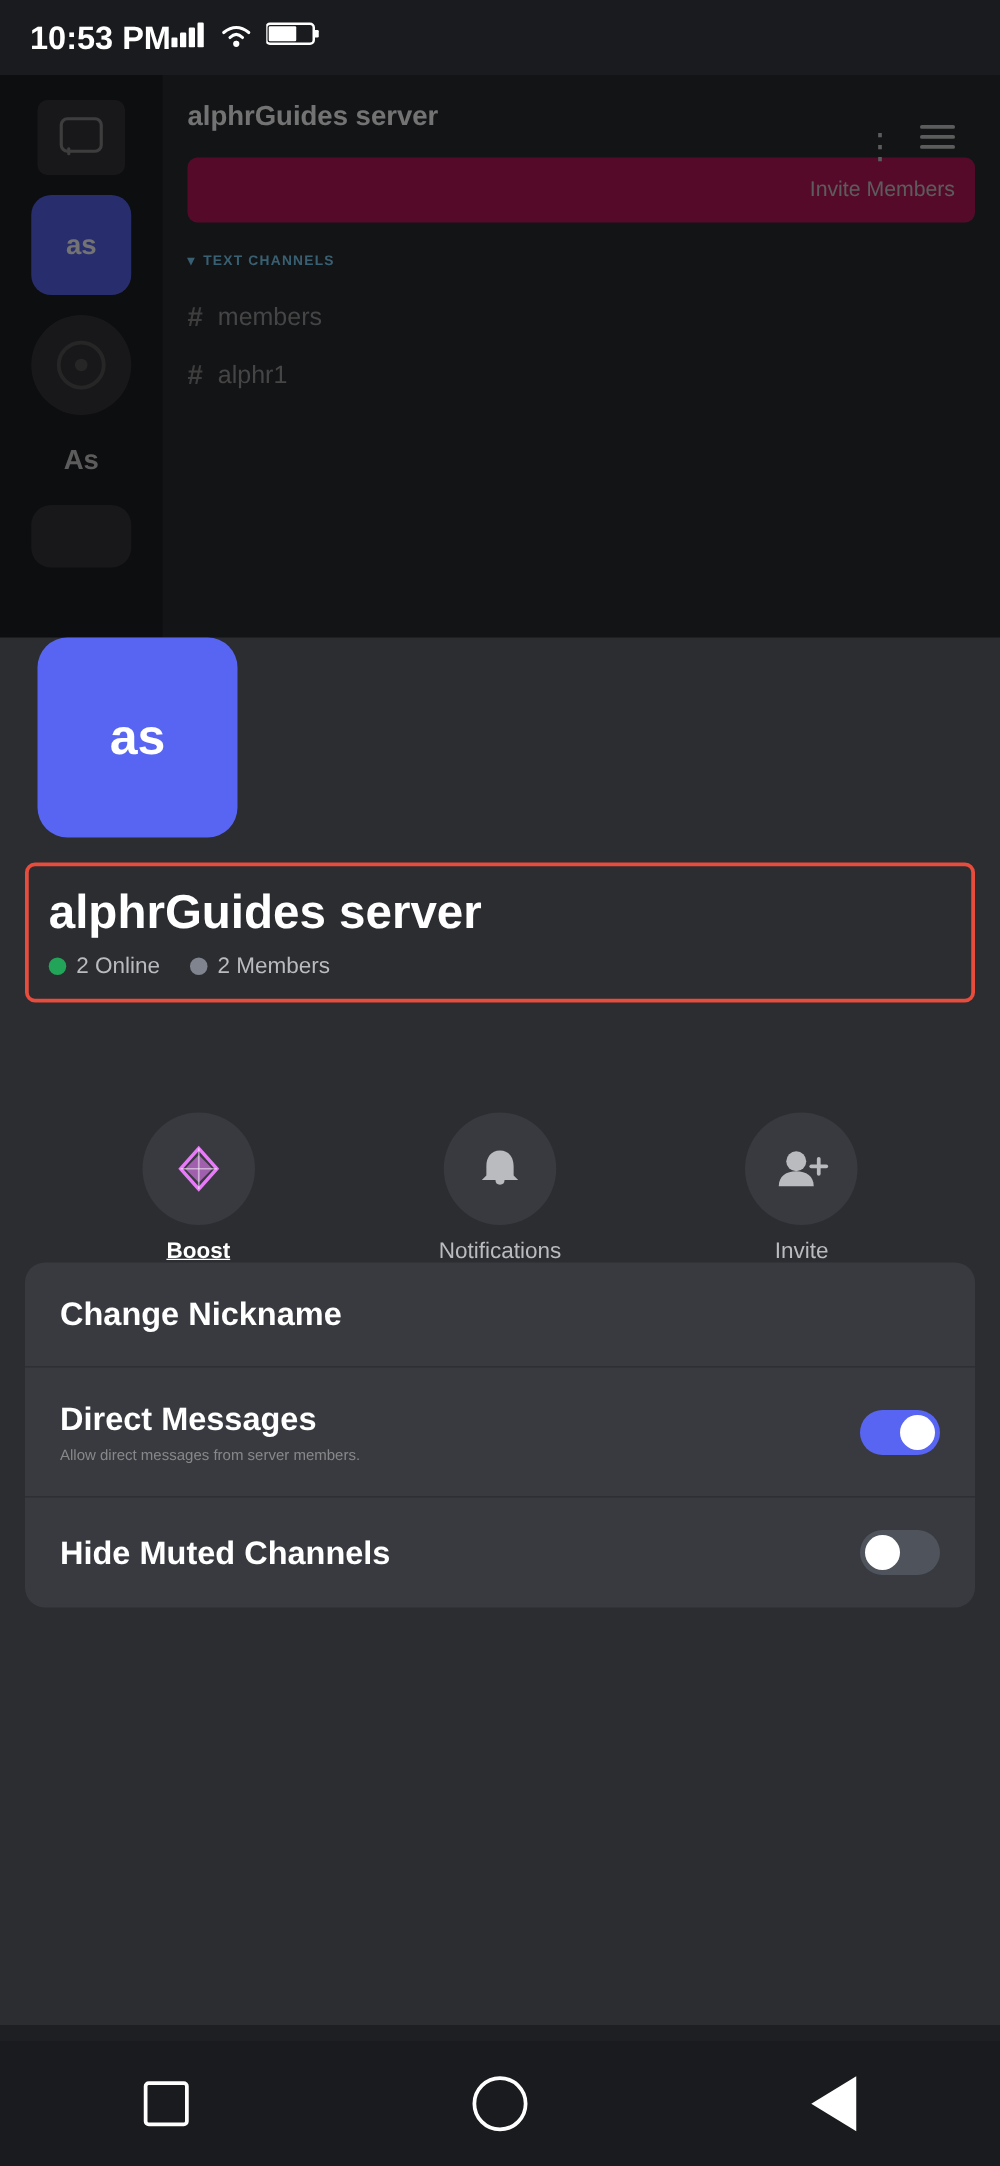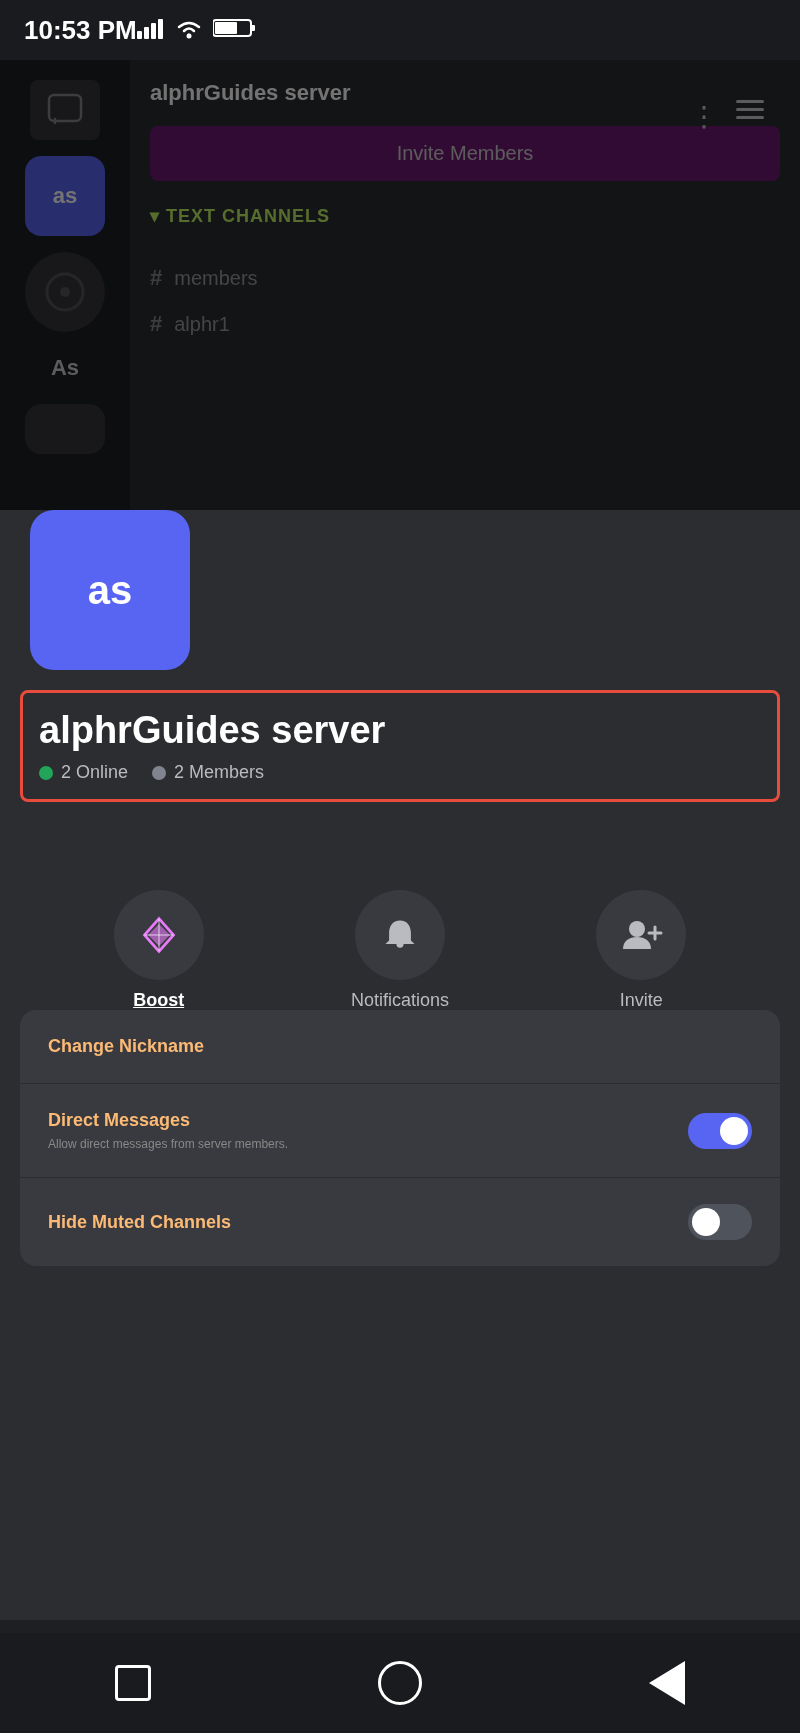--- a/index.html
+++ b/index.html
@@ -123,35 +123,35 @@
     }
 
     .bg-server-name {
       color: #fff;
       font-size: 22px;
       font-weight: 700;
       margin-bottom: 20px;
     }
 
     .bg-invite-btn {
-      background: #701a75;
+      background: #be185d;
       border-radius: 8px;
       padding: 16px;
-      text-align: center;
+      text-align: right;
       color: #ccc;
-      font-size: 20px;
+      font-size: 17px;
       margin-bottom: 24px;
     }
 
     .bg-section-title {
-      color: #bef264;
-      font-size: 18px;
+      color: #7dd3fc;
+      font-size: 11px;
       font-weight: 700;
       letter-spacing: 1px;
-      margin-bottom: 28px;
+      margin-bottom: 16px;
     }
 
     .bg-channel-item {
       display: flex;
       align-items: center;
       gap: 12px;
       padding: 10px 0;
       color: #999;
       font-size: 20px;
     }
@@ -356,22 +356,22 @@
       border-bottom: none;
     }
 
     .settings-item-left {
       display: flex;
       flex-direction: column;
       gap: 6px;
     }
 
     .settings-label {
-      color: #fdba74;
-      font-size: 18px;
+      color: #ffffff;
+      font-size: 26px;
       font-weight: 700;
     }
 
     .settings-sublabel {
       color: #888;
       font-size: 12px;
     }
 
     .settings-label-red {
       color: #ed4245;

